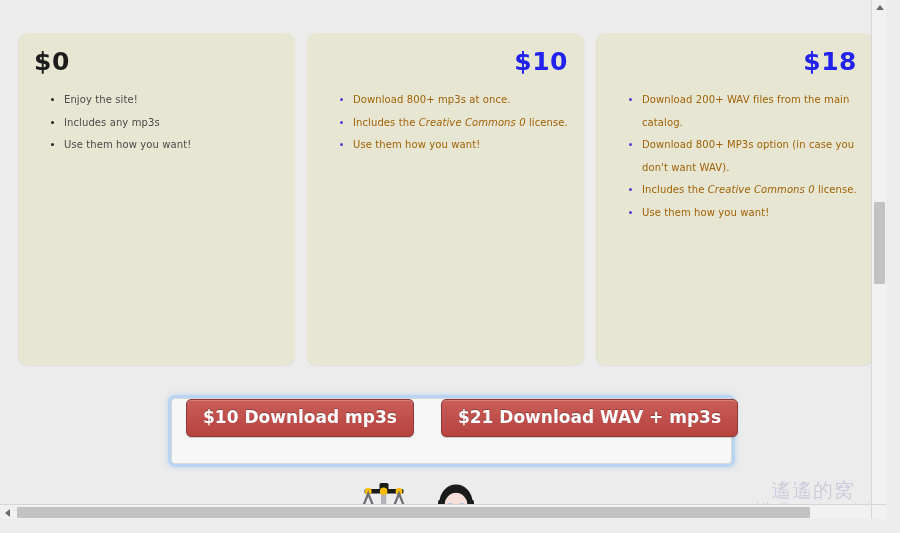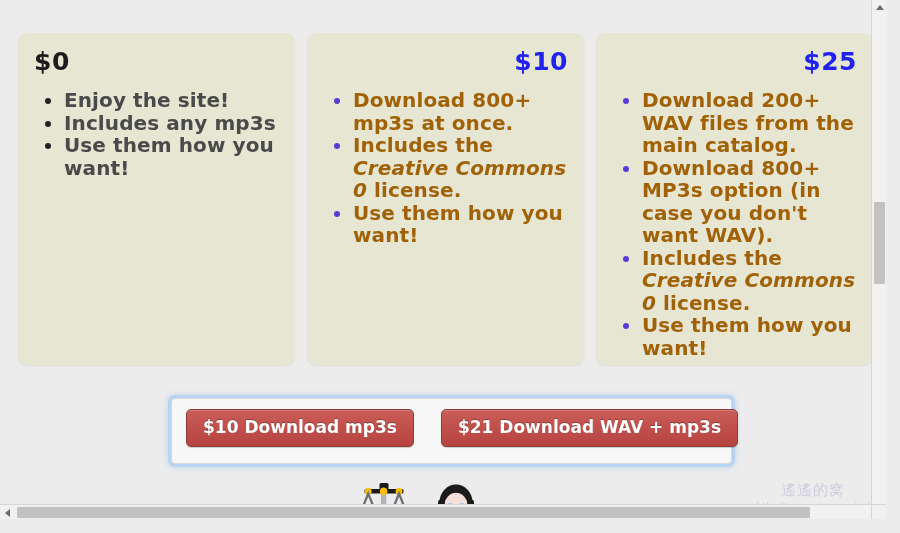--- a/index.html
+++ b/index.html
@@ -48,46 +48,45 @@
   .card.free .card-title { color: #1b1b1b; }
   .card.ten .card-title,
   .card.twentyfive .card-title { color: #2222ee; text-align: right; }
 
   .card ul {
     margin: 12px 0 0 0;
     padding-left: 30px;
     list-style: disc;
   }
   .card li {
-    font-size: 20px;
+    font-size: 10px;
     line-height: 22.5px;
     margin-bottom: 0px;
     letter-spacing: 0.1px;
-    font-weight: bold;
   }
   .card.free li { color: #4a4a4a; }
   .card.free li::marker { color: #222; }
   .card.ten li, .card.twentyfive li { color: #a16207; }
   .card.ten li::marker, .card.twentyfive li::marker { color: #5b3ad8; }
   .card li i { font-style: italic; }
 
   
   .buy-wrap {
     position: absolute;
     left: 171px;
     top: 398px;
     width: 561px;
     height: 66px;
     background: #f7f7f7;
     border: 1px solid #d8d8d8;
     border-radius: 4px;
     box-shadow: 0 0 0 3px #b8d4f2, 0 0 6px 3px rgba(150,190,235,0.55);
     display: flex;
-    align-items: flex-end;
-    padding: 16px 14px;
+    align-items: flex-start;
+    padding: 0 14px;
     gap: 27px;
   }
   .buy-btn {
     font-family: "DejaVu Sans", "Liberation Sans", sans-serif;
     font-size: 17px;
     font-weight: 700;
     color: #ffffff;
     text-shadow: 0 -1px 0 rgba(0,0,0,0.28);
     background: linear-gradient(to bottom, #ca5d58 0%, #c0504c 48%, #b7433f 100%);
     border: 1px solid #8e3b38;
@@ -114,21 +113,21 @@
   .watermark {
     position: absolute;
     left: 748px;
     top: 482px;
     width: 130px;
     opacity: 0.30;
     text-align: center;
     pointer-events: none;
   }
   .wm-logo {
-    font-size: 15px;
+    font-size: 20px;
     color: #8a86b8;
     letter-spacing: 1px;
     line-height: 17px;
     white-space: nowrap;
     font-family: "DejaVu Sans", sans-serif;
   }
   .wm-url {
     font-size: 9.5px;
     color: #8f8cc0;
     letter-spacing: 0.2px;
@@ -234,21 +233,21 @@
         <li>
           <span>Includes the </span><i>Creative Commons 0</i><span> license.</span>
         </li>
         <li>
           <span>Use them how you want!</span>
         </li>
       </ul>
     </div>
 
     <div class="card twentyfive">
-      <div class="card-title">$25</div>
+      <div class="card-title">$18</div>
       <ul>
         <li>
           <span>Download 200+ WAV files from the main catalog.</span>
         </li>
         <li>
           <span>Download 800+ MP3s option (in case you don't want WAV).</span>
         </li>
         <li>
           <span>Includes the </span><i>Creative Commons 0</i><span> license.</span>
         </li>

